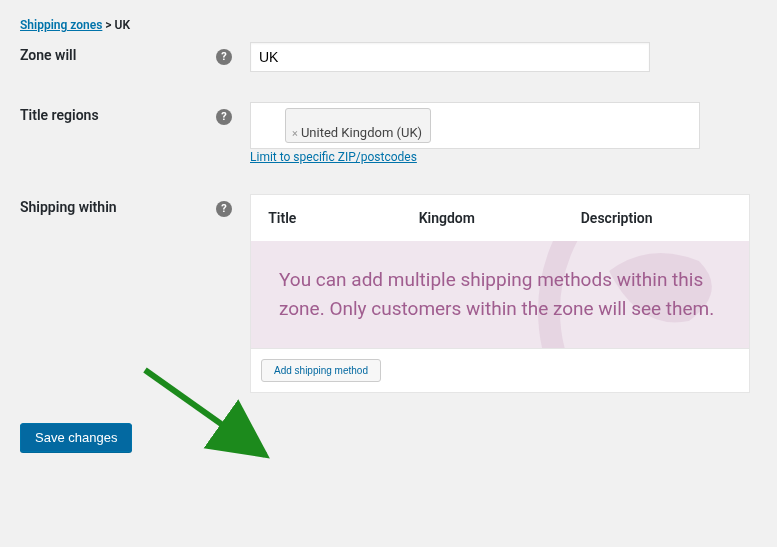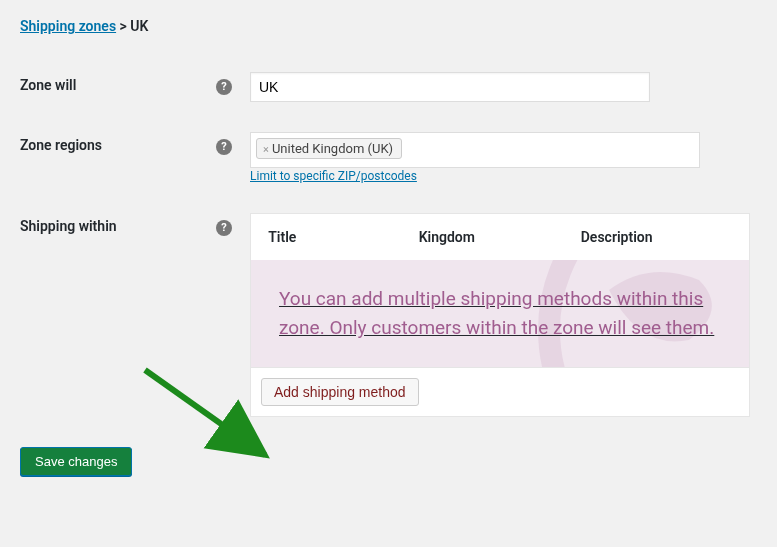--- a/index.html
+++ b/index.html
@@ -7,23 +7,22 @@
       font-family: -apple-system, BlinkMacSystemFont, "Segoe UI", Roboto, sans-serif;
       background: #f1f1f1;
       color: #23282d;
       font-size: 13px;
       width: 777px;
       height: 547px;
       padding: 12px 20px;
       position: relative;
     }
     .breadcrumb {
-      font-size: 14px;
-      font-weight: 600;
-      margin-bottom: 28px;
+      font-size: 12px;
+      font-weight: 600;
       padding-top: 6px;
     }
     .breadcrumb a {
       color: #0073aa;
       text-decoration: underline;
     }
     .breadcrumb-sep {
       font-weight: 600;
       color: #23282d;
     }
@@ -64,23 +63,24 @@
       border: 1px solid #ddd;
       background: #fff;
       padding: 5px;
       min-height: 36px;
     }
     .tag {
       display: inline-block;
       background: #f3f3f3;
       border: 1px solid #ccc;
       border-radius: 3px;
-      padding: 2px 8px 2px 6px;
+      padding: 16px 8px 2px 6px;
       font-size: 13px;
       color: #444;
+      margin-left: 29px;
     }
     .tag .x { color: #999; margin-right: 3px; cursor: pointer; font-size: 11px; }
     .limit-link {
       display: inline-block;
       font-size: 12px;
       color: #0073aa;
       text-decoration: underline;
     }
     .methods-table {
       width: 500px;
@@ -95,21 +95,20 @@
       padding: 16px 10px;
       text-align: center;
       width: auto;
     }
     .methods-table th.tcol-handle { width: 30px; padding: 0; }
     .methods-table .empty-row td {
       background: #f0e6ee;
       position: relative;
       overflow: hidden;
       padding: 0;
-      text-decoration: underline;
     }
     .empty-inner {
       position: relative;
       padding: 24px 28px;
     }
     .empty-msg {
       color: #a05d8f;
       font-size: 19px;
       line-height: 1.55;
       position: relative;
@@ -123,28 +122,28 @@
       opacity: 0.55;
     }
     .methods-table tfoot td {
       padding: 10px;
       background: #fff;
       border-top: 1px solid #e5e5e5;
     }
     .button-secondary {
       background: #f7f7f7;
       border: 1px solid #ccc;
-      color: #7f1d1d;
+      color: #0369a1;
       padding: 5px 12px;
-      font-size: 14px;
+      font-size: 10px;
       border-radius: 3px;
       cursor: pointer;
     }
     .button-primary {
-      background: #15803d;
+      background: #0369a1;
       border: 1px solid #0073aa;
       color: #fff;
       padding: 6px 14px;
       font-size: 13px;
       border-radius: 3px;
       cursor: pointer;
       margin-top: 10px;
       box-shadow: 0 1px 0 #006799;
     }
     .arrow {
@@ -176,21 +175,21 @@
       <span>Zone will</span>
     </th>
     <td>
       <input type="text" class="regular-text" value="UK" style="">
     </td>
   </tr>
 
   <tr>
     <th>
       <span class="help-icon">?</span>
-      <span>Zone regions</span>
+      <span>Title regions</span>
     </th>
     <td>
       <div class="tagbox">
         <span class="tag"><span class="x">×</span><span>United Kingdom (UK)</span></span>
       </div>
       <a href="#" class="limit-link">Limit to specific ZIP/postcodes</a>
     </td>
   </tr>
 
   <tr>

